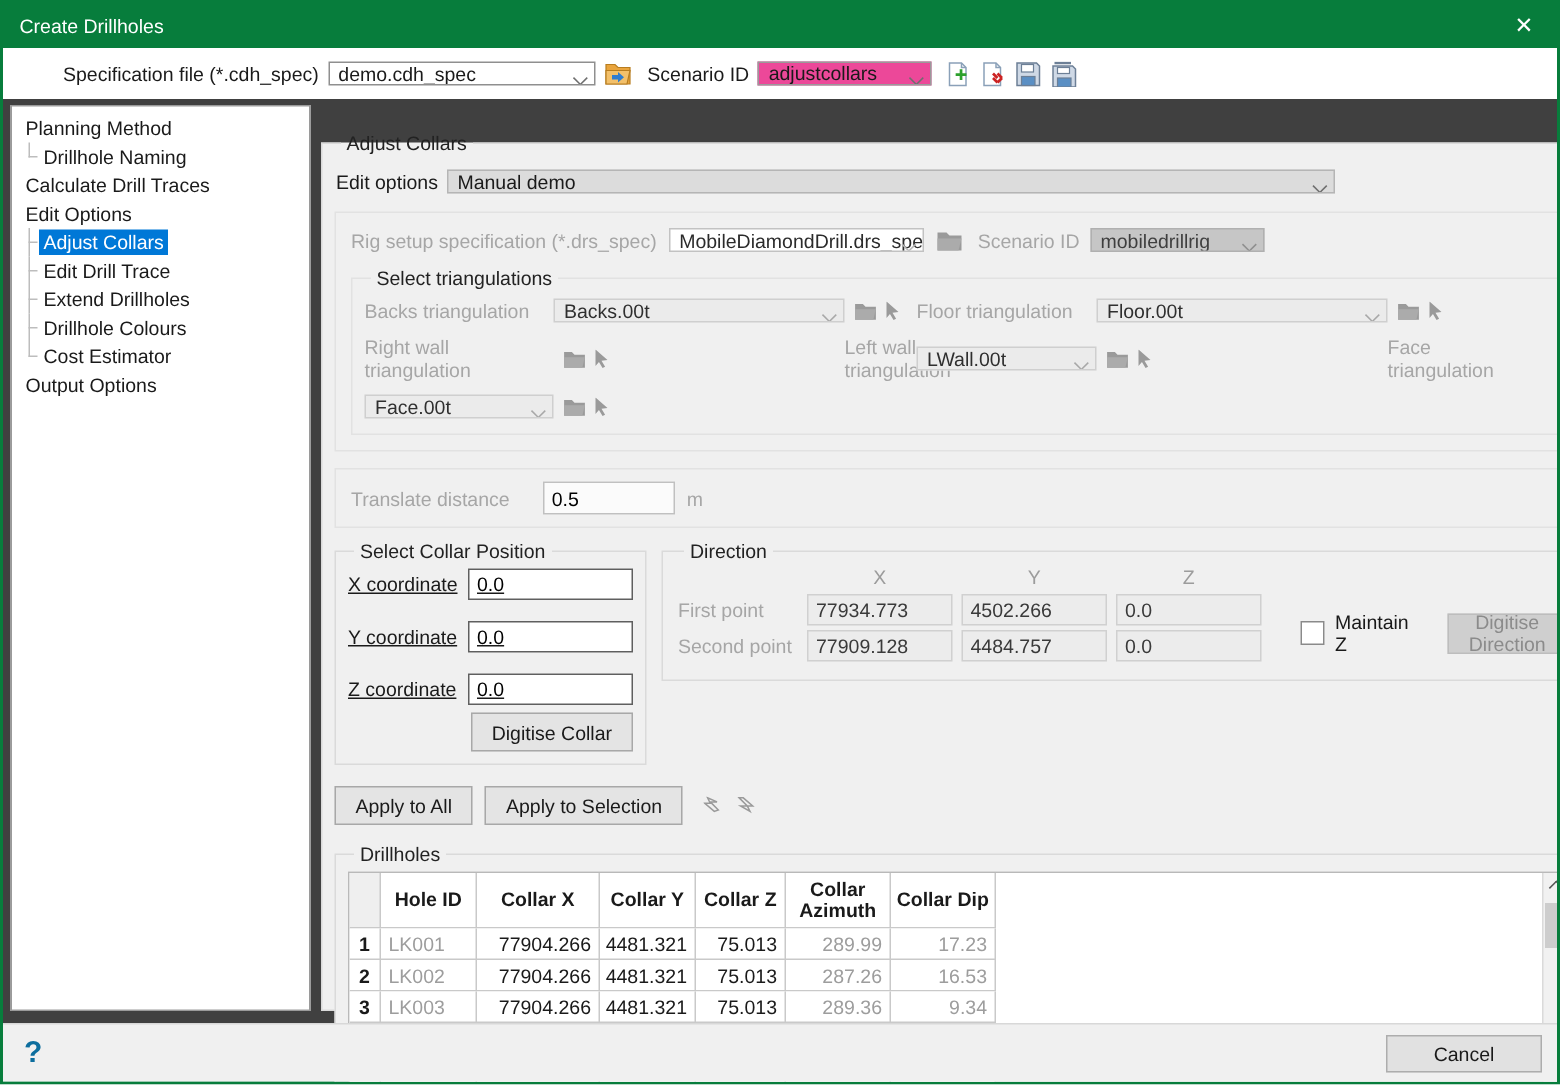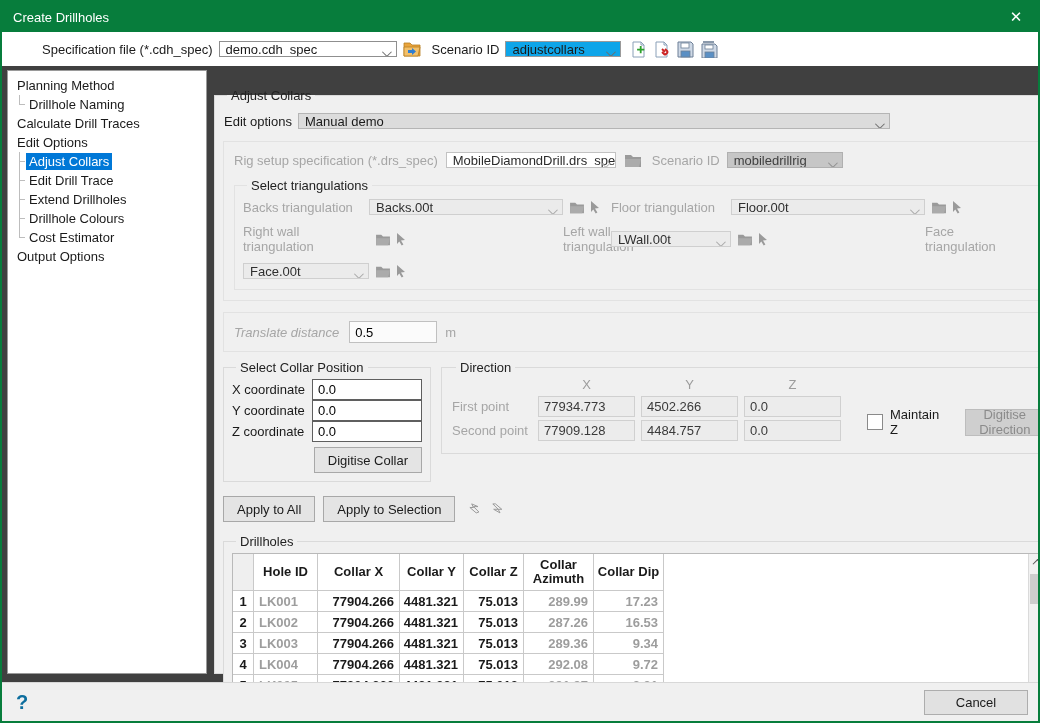--- a/index.html
+++ b/index.html
@@ -9,21 +9,21 @@
   
   .titlebar { position:absolute; top:0; left:0; right:0; height:30px; background:#077d3c; display:flex; align-items:center; color:#fff; }
   .titlebar .title { margin-left:11px; font-size:13px; }
   .titlebar .close { margin-left:auto; width:44px; height:30px; display:flex; align-items:center; justify-content:center; font-size:15px; cursor:default; }
 
   
   .toolbar { position:absolute; top:30px; left:0; right:0; height:34px; background:#fff; display:flex; align-items:center; padding-left:8px;margin-left:32px; }
   .toolbar .lbl { margin-right:6px; }
   .combo { position:relative; display:flex; align-items:center; height:16px; border:1px solid #8f8f8f; background:#fff; padding:0 20px 0 6px; overflow:hidden; white-space:nowrap; }
   .combo .chev { position:absolute; right:7px; top:8px; width:7px; height:7px; border-right:1.4px solid #6e6e6e; border-bottom:1.4px solid #6e6e6e; transform:rotate(45deg) translateY(-2px); }
-  .combo.gray { background:#0ea5e9; border-color:#9a9a9a; }
+  .combo.gray { background:#ec4899; border-color:#9a9a9a;align-items:flex-end; }
   .combo.dis { background:#c6c6c6; border-color:#b0b0b0; color:#3f3f3f; }
   .combo.dis .chev { border-color:#8f8f8f; }
   .combo.lt { background:#ebebeb; border-color:#cfcfcf; color:#2f2f2f; }
   .combo.lt .chev { border-color:#a8a8a8; }
   .combo.white-dis { background:#fff; border-color:#c2c2c2; color:#2b2b2b; }
   .combo.white-dis .chev { border-color:#b5b5b5; }
   .tb-ic { margin-left:6px; display:flex; align-items:center; }
 
   
   .content { position:absolute; top:64px; left:0; right:0; bottom:39px; background:#404040; }
@@ -57,42 +57,42 @@
   .trifs { border:1px solid #e2e2e2; padding:6px 8px 10px 8px; }
   .trigrid { display:grid; grid-template-columns:126px 194px 48px 120px 194px 48px; row-gap:9px; align-items:center; }
   .icpair { display:flex; align-items:center; gap:5px; padding-left:6px; }
 
   .boxb { border:1px solid #e2e2e2; margin-top:11px; padding:8px 10px; background:#f0f0f0; }
   .boxb input { width:88px; height:22px; border:1px solid #c0c0c0; background:#fbfbfb; padding:0 5px; font:13px "Liberation Sans",sans-serif; }
   .boxb .unit { margin-left:8px; }
 
   .midrow { display:flex; align-items:flex-start; gap:10px; margin-top:8px; }
   .collarfs { width:196px; padding:4px 8px 8px 8px; }
-  .cgrid { display:grid; grid-template-columns:80px 110px; row-gap:0; align-items:center; }
+  .cgrid { display:grid; grid-template-columns:80px 110px; row-gap:14px; align-items:center;text-decoration:underline; }
   .cgrid input { width:110px; height:21px; border:1px solid #5f5f5f; background:#fff; padding:0 5px; font:13px "Liberation Sans",sans-serif; }
   .cbtnrow { display:flex; justify-content:flex-end; margin-top:5px;align-items:flex-end; }
 
   .dirfs { flex:1; padding:2px 10px 12px 10px; }
   .dirwrap { display:flex; align-items:flex-start; }
   .dgrid { display:grid; grid-template-columns:80px 97px 97px 97px; column-gap:6px; row-gap:3px; align-items:center; }
   .dgrid .hd { text-align:center; color:#9c9c9c; height:16px; }
   .dgrid input { width:97px; height:21px; border:1px solid #d0d0d0; background:#ececec; padding:0 5px; color:#3a3a3a; font:13px "Liberation Sans",sans-serif; }
   .dirright { display:flex; align-items:center; margin-top:30px; }
   .chk { width:16px; height:16px; border:1px solid #8a8a8a; background:#fff; margin:0 7px 0 26px; flex:none; }
 
   .btn { height:26px; padding:0 13px; background:#e4e4e4; border:1px solid #a8a8a8; font:13px "Liberation Sans",sans-serif; color:#1a1a1a; display:inline-flex; align-items:center; justify-content:center; }
   .btn.disabled { background:#cfcfcf; border-color:#bdbdbd; color:#8b8b8b; }
   .applyrow { margin-top:14px; display:flex; align-items:center; gap:8px; }
   .applyrow .glyphs { display:flex; align-items:center; gap:9px; margin-left:6px; }
 
   
   .dhfs { margin-top:12px; padding:4px 8px 8px 8px; }
   .tablewrap { position:relative; height:154px; background:#fff; border:1px solid #b9b9b9; overflow:hidden; }
   .tgrid { display:grid; grid-template-columns:21px 64px 82px 64px 60px 70px 70px; position:absolute; left:0; top:0; }
-  .tc { border-right:1px solid #c9c9c9; border-bottom:1px solid #c9c9c9; padding:0 5px; display:flex; align-items:center; background:#fff; height:21px; font-size:13px;font-weight:bold; }
+  .tc { border-right:1px solid #c9c9c9; border-bottom:1px solid #c9c9c9; padding:0 5px; display:flex; align-items:center; background:#fff; height:21px; font-size:13px; }
   .tc.hdr { height:37px; font-weight:bold; justify-content:center; text-align:center; padding:0 2px; line-height:1.1; }
   .tc.corner { background:#efefef; }
   .tc.num { justify-content:center; font-weight:bold; padding:0 2px; }
   .tc.gray { color:#9d9d9d; }
   .tc.rnum { justify-content:flex-end; }
   .sb { position:absolute; top:0; right:0; bottom:0; width:17px; background:#f1f1f1; border-left:1px solid #dadada; }
   .sb .ar { position:absolute; left:0; width:16px; height:17px; display:flex; align-items:center; justify-content:center; }
   .sb .ar.up { top:0; } .sb .ar.dn { bottom:0; }
   .sb .ar i { width:7px; height:7px; border-right:1.4px solid #555; border-bottom:1.4px solid #555; display:block; }
   .sb .ar.up i { transform:rotate(-135deg) translate(-1px,-1px); }
@@ -334,21 +334,21 @@
                 </span>
             </span>
             <span></span>
               <span></span>
               <span></span>
           </div>
         </fieldset>
       </div>
 
       <div class="boxb row">
-        <span class="dimtext" style="margin-right:10px;font-style:italic;">Translate distance</span>
+        <span class="dimtext" style="margin-right:22px;">Translate distance</span>
         <input value="0.5" style="">
         <span class="dimtext unit">m</span>
       </div>
 
       <div class="midrow">
         <fieldset class="collarfs">
           <legend>Select Collar Position</legend>
           <div class="cgrid">
             <span>X coordinate</span>
             <input value="0.0" style="">

